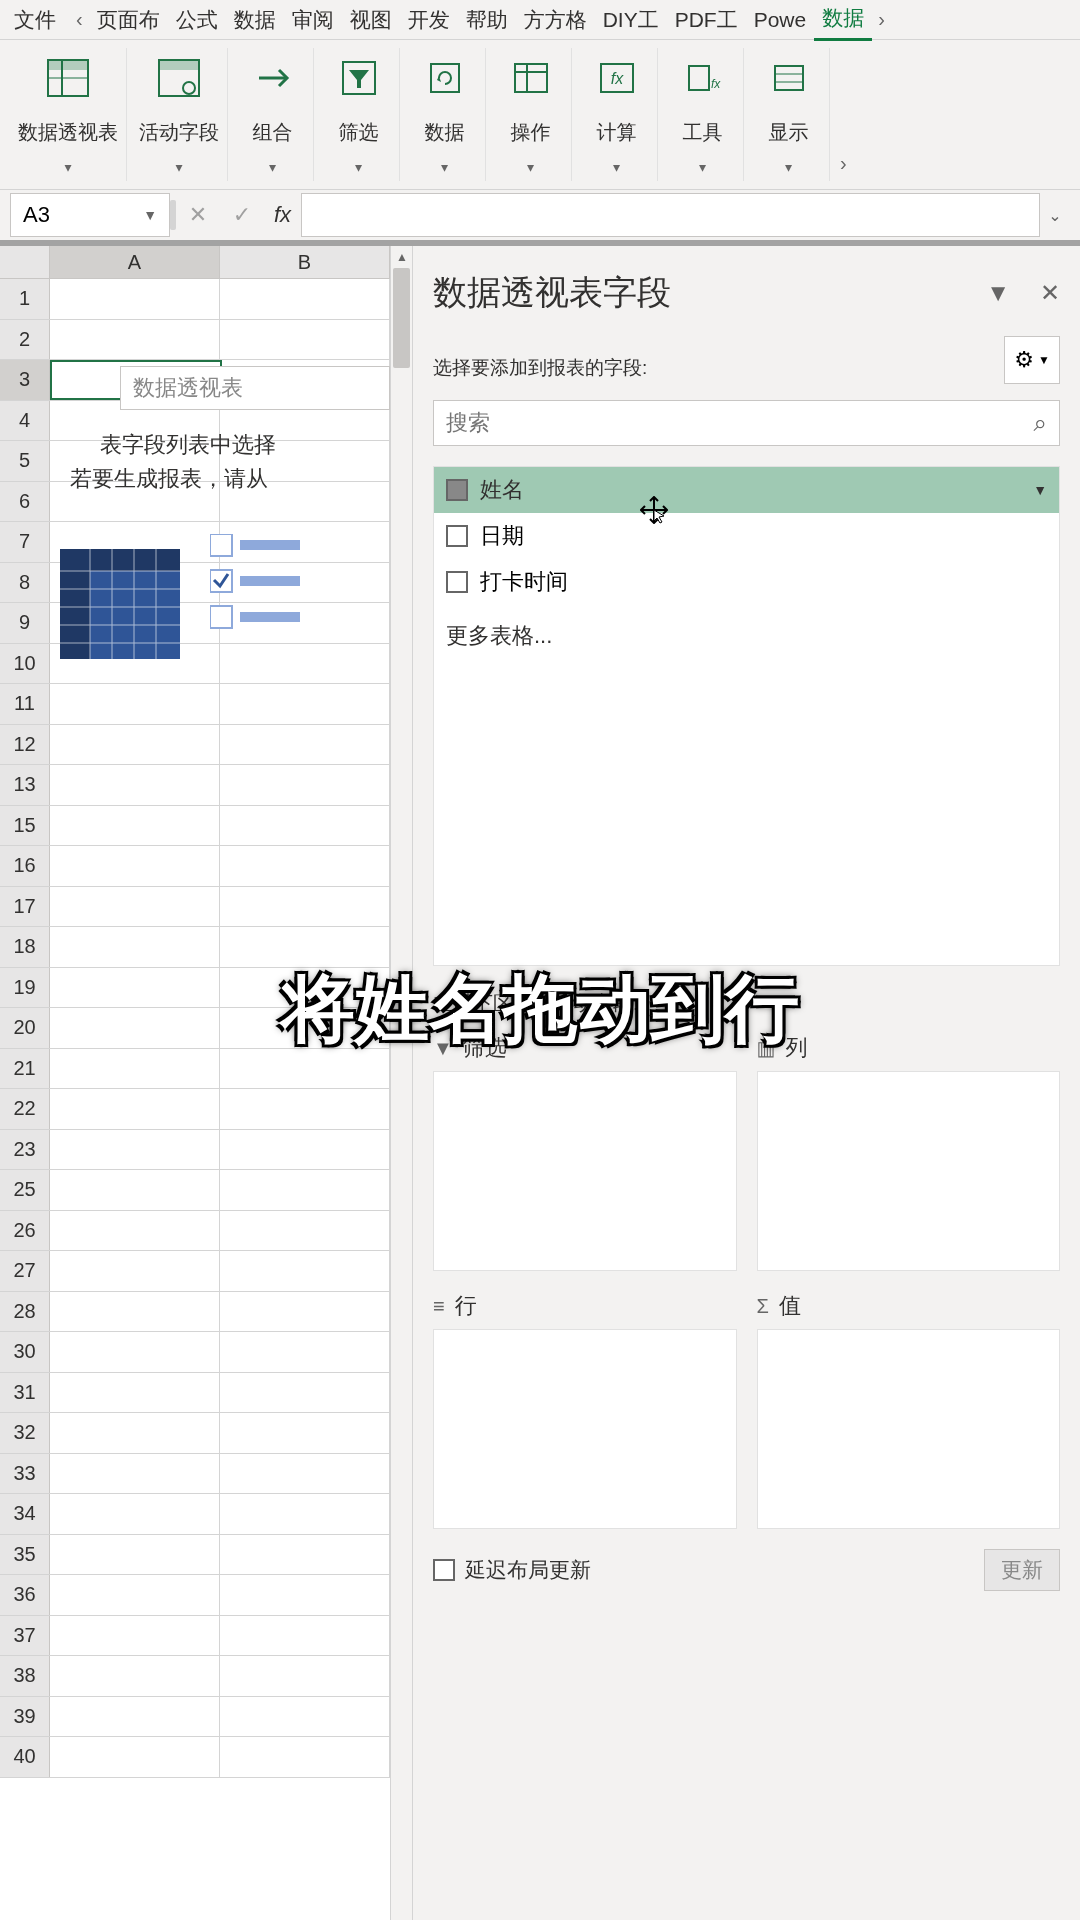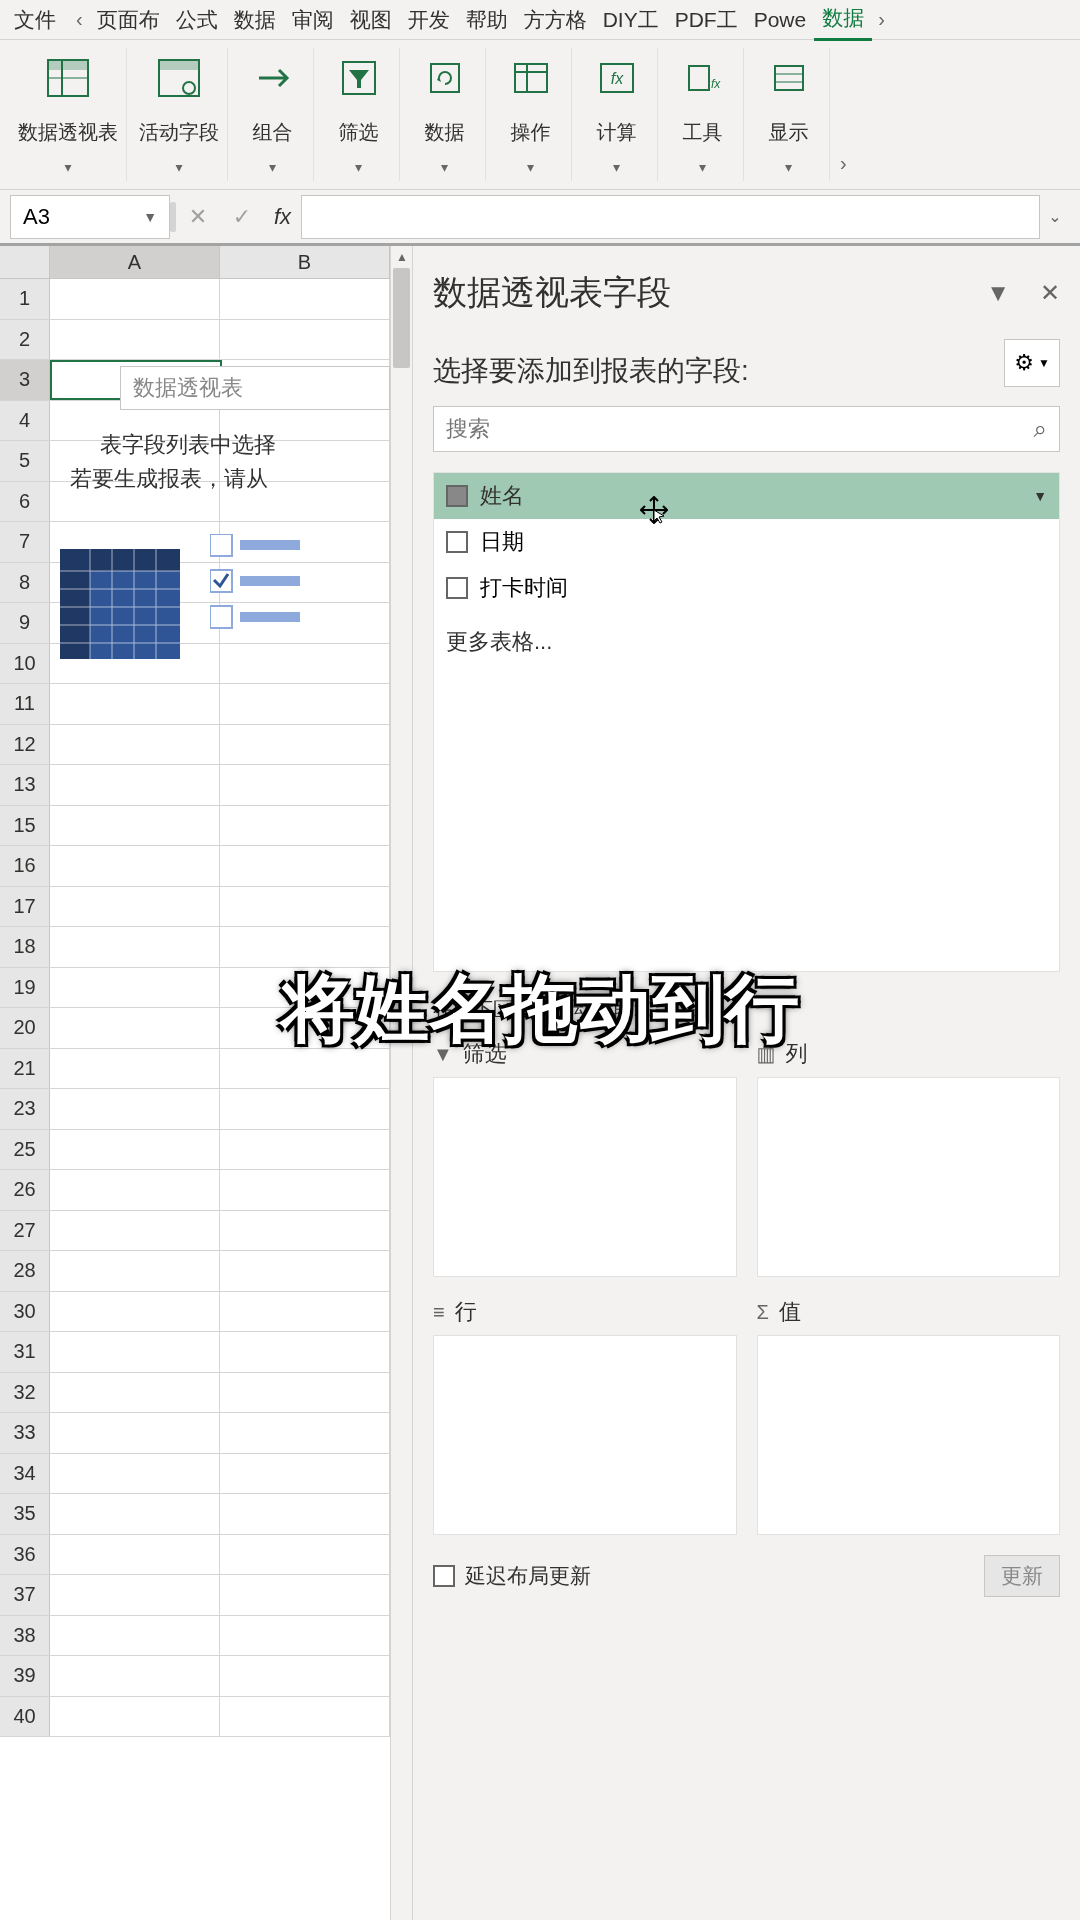--- a/index.html
+++ b/index.html
@@ -14,21 +14,21 @@
 
 
 .ribbon-toolbar { display: flex; background: #f3f2f1; border-bottom: 1px solid #d4d4d4; height: 150px; padding: 8px 10px; gap: 4px; }
 .ribbon-group { display: flex; flex-direction: column; align-items: center; justify-content: space-between; padding: 6px 8px; border-right: 1px solid #e1e1e1; min-width: 82px; }
 .ribbon-group:last-child { border-right: none; }
 .ribbon-icon { width: 48px; height: 48px; display: flex; align-items: center; justify-content: center; }
 .ribbon-label { font-size: 20px; color: #323130; text-align: center; }
 .ribbon-dropdown { font-size: 14px; color: #666; margin-top: -4px; }
 
 
-.formula-row { display: flex; align-items: center; background: #f3f2f1; height: 56px; border-bottom: 3px solid #a3a3a3; padding: 4px 10px; }
+.formula-row { display: flex; align-items: center; background: #f3f2f1; height: 56px; border-bottom: 6px solid #a3a3a3; padding: 4px 10px; }
 .name-box { width: 160px; height: 44px; background: #fff; border: 1px solid #c8c6c4; display: flex; align-items: center; padding: 0 12px; font-size: 22px; }
 .name-box-arrow { margin-left: auto; color: #666; font-size: 14px; }
 .fx-sep { width: 6px; height: 30px; background: #d4d4d4; border-radius: 2px; }
 .fx-btn { width: 44px; height: 44px; display: flex; align-items: center; justify-content: center; color: #a0a0a0; font-size: 22px; }
 .fx-label { font-style: italic; color: #323130; font-size: 22px; padding: 0 10px; }
 .formula-input { flex: 1; height: 44px; background: #fff; border: 1px solid #c8c6c4; }
 .formula-expand { width: 30px; color: #666; font-size: 16px; text-align: center; }
 
 
 .main-area { display: flex; height: calc(1920px - 40px - 150px - 56px); }
@@ -58,21 +58,21 @@
 .ph-table-icon { width: 120px; height: 110px; }
 .ph-check-icon { width: 90px; height: 140px; }
 
 
 .field-pane { flex: 1; background: #f3f2f1; padding: 24px 20px; border-left: 1px solid #d4d4d4; display: flex; flex-direction: column; }
 .pane-header { display: flex; align-items: center; justify-content: space-between; margin-bottom: 20px; }
 .pane-title { font-size: 34px; color: #323130; }
 .pane-ctrl { display: flex; gap: 30px; }
 .pane-ctrl-btn { font-size: 24px; color: #666; cursor: pointer; }
 .pane-sub { display: flex; align-items: center; justify-content: space-between; margin-bottom: 16px; }
-.pane-sub-text { font-size: 28px; color: #323130; margin-top: 16px; }
+.pane-sub-text { font-size: 19px; color: #323130; margin-top: 16px; }
 .gear-btn { width: 56px; height: 48px; border: 1px solid #c8c6c4; background: #fff; display: flex; align-items: center; justify-content: center; gap: 4px; font-size: 22px; }
 .search-box { display: flex; align-items: center; background: #fff; border: 1px solid #c8c6c4; height: 46px; padding: 15px 12px; margin-bottom: 20px; }
 .search-box input { flex: 1; border: none; outline: none; font-size: 22px; color: #888; background: transparent; }
 .search-icon { font-size: 24px; color: #666; }
 
 .field-list { background: #fff; border: 1px solid #e1e1e1; min-height: 500px; }
 .field-item { display: flex; align-items: center; padding: 8px 12px; font-size: 22px; gap: 12px; }
 .field-item.highlighted { background: #9fc9b3; color: #323130; }
 .field-checkbox { width: 22px; height: 22px; border: 2px solid #666; background: #fff; }
 .field-item.highlighted .field-checkbox { background: #888; border-color: #666; }
@@ -329,20 +329,25 @@
             <div class="cell"></div>
             <div class="cell"></div>
           </div>
           <div class="sheet-row">
             <div class="row-header">20</div>
             <div class="cell"></div>
             <div class="cell"></div>
           </div>
           <div class="sheet-row">
             <div class="row-header">21</div>
+            <div class="cell"></div>
+            <div class="cell"></div>
+          </div>
+          <div class="sheet-row">
+            <div class="row-header">22</div>
             <div class="cell"></div>
             <div class="cell"></div>
           </div>
           <div class="sheet-row">
             <div class="row-header">23</div>
             <div class="cell"></div>
             <div class="cell"></div>
           </div>
           <div class="sheet-row">
             <div class="row-header">25</div>

